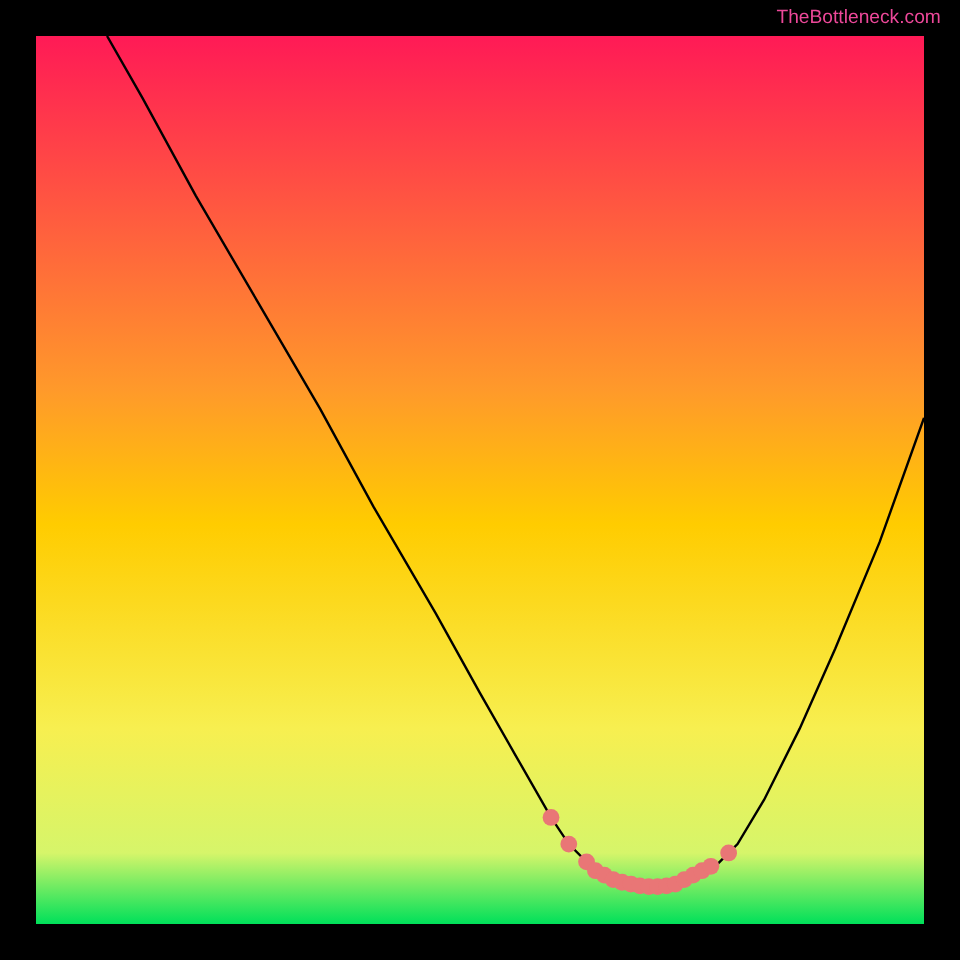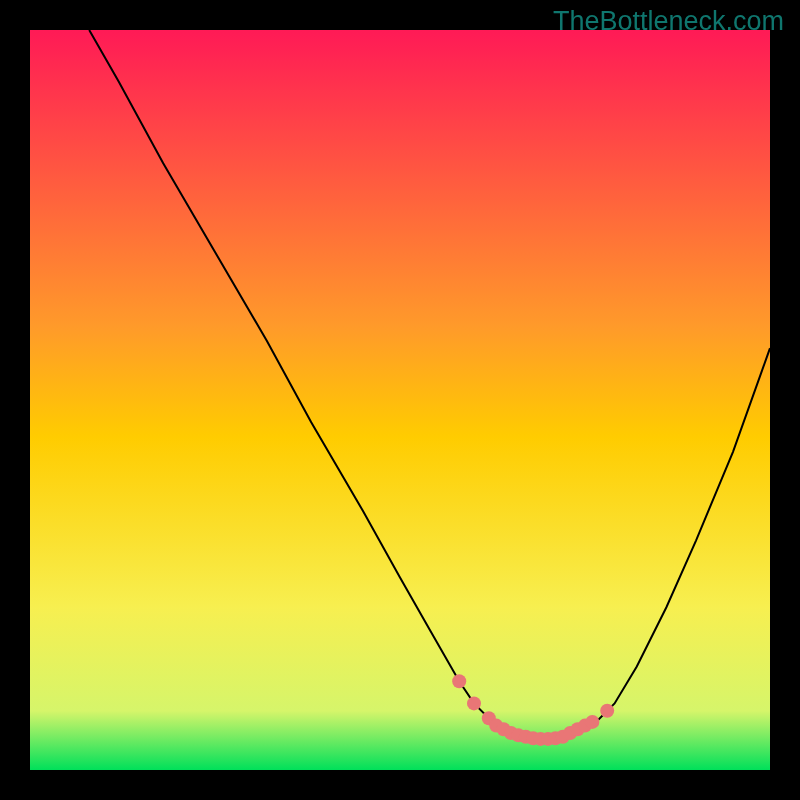--- a/index.html
+++ b/index.html
@@ -9,22 +9,22 @@
     height: 800px;
     background: #000;
     overflow: hidden;
     position: relative;
   }
   .watermark {
     position: absolute;
     top: 6px;
     right: 16px;
     font-family: Arial, Helvetica, sans-serif;
-    font-size: 27px;
-    color: #0f766e;
+    font-size: 16px;
+    color: #ec4899;
     z-index: 10;
   }
   .plot-frame {
     position: absolute;
     top: 30px;
     left: 30px;
     width: 740px;
     height: 740px;
     background: #000;
   }

